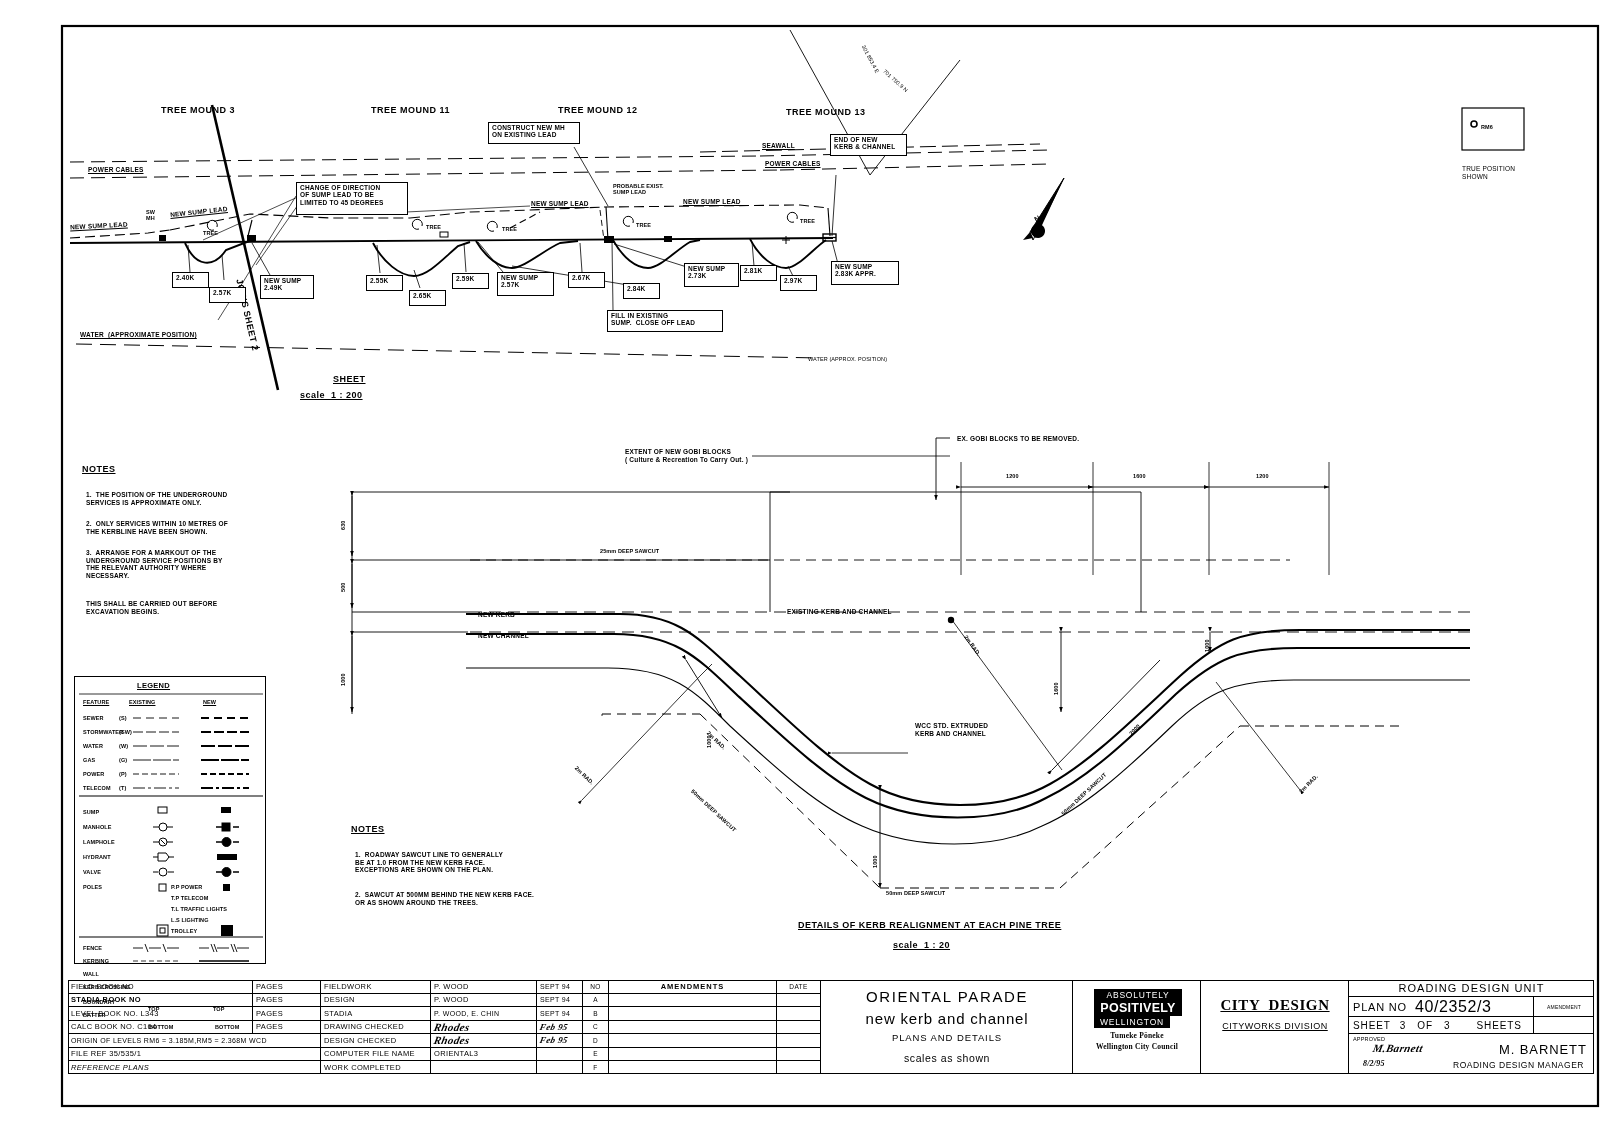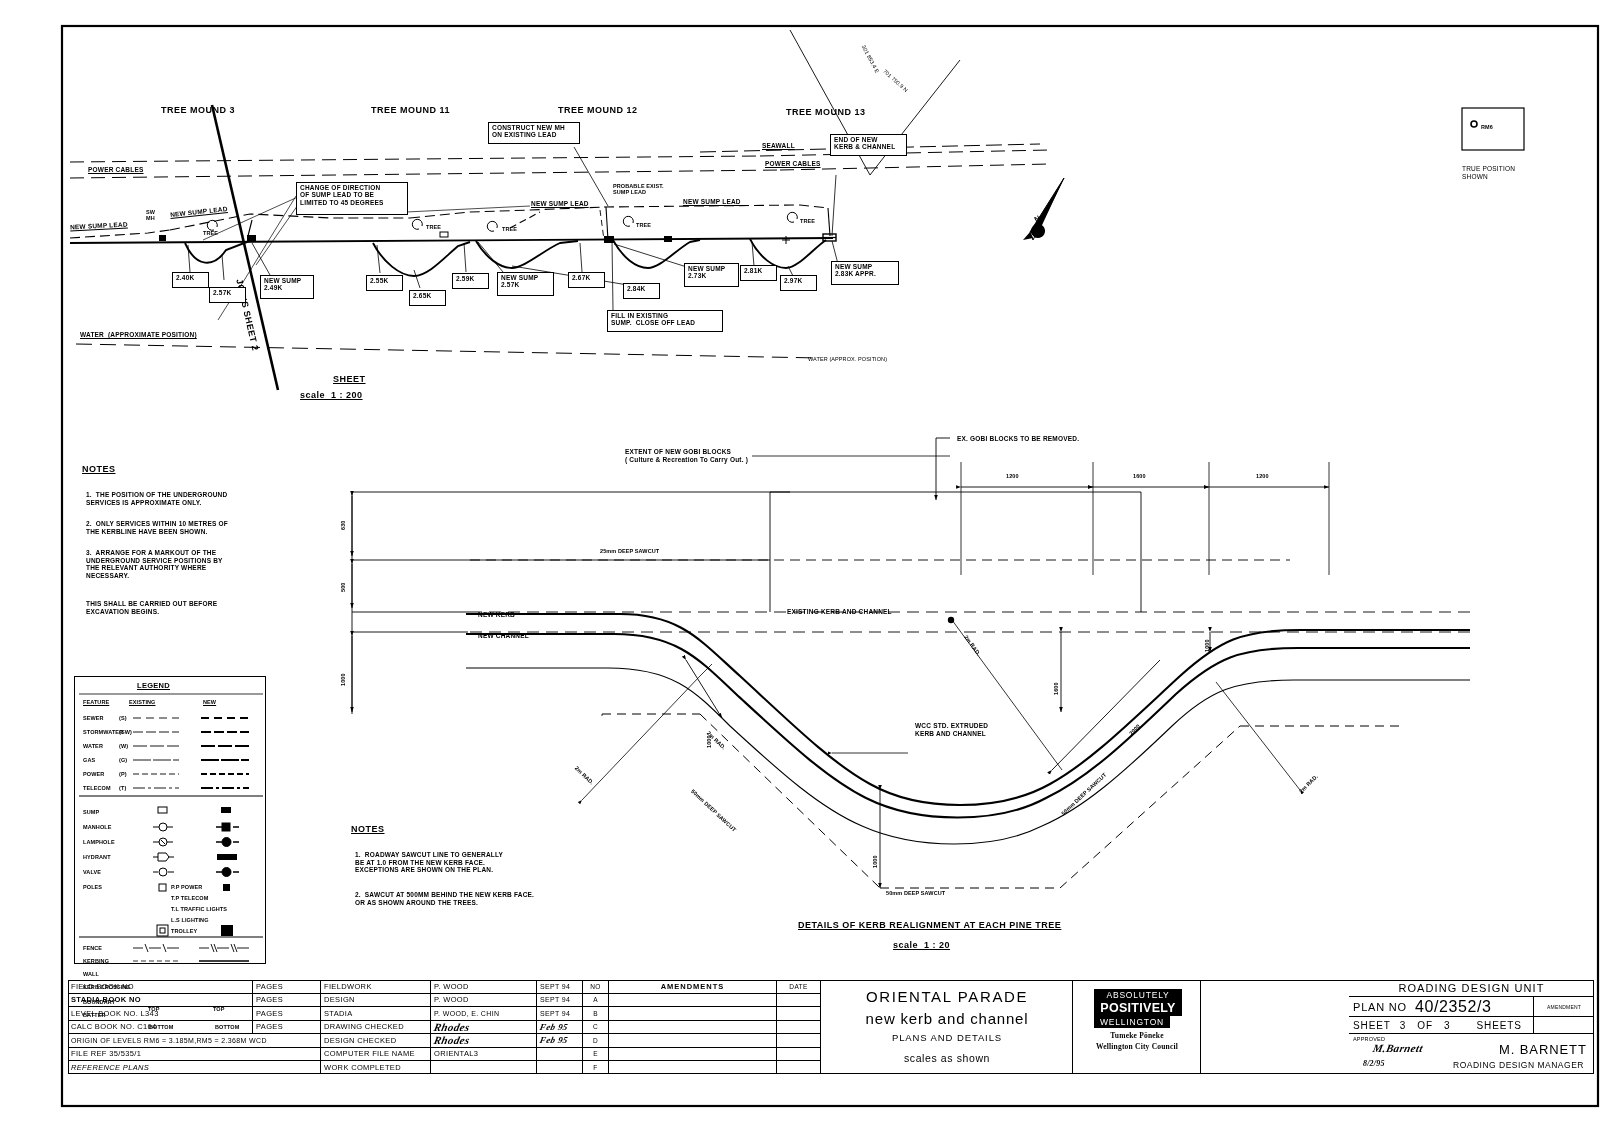--- a/index.html
+++ b/index.html
@@ -575,20 +575,24 @@
   </div>
 
   <div class="tbcell nb-b" style="left:1073px;top:980px;width:128px;height:94px;border-right:1px solid #000;display:block;padding:0;">
     <div class="logo" style="left:21px;top:9px;width:88px;height:12px;font-size:8.5px;letter-spacing:.8px;line-height:12px;">ABSOLUTELY</div>
     <div class="logo" style="left:21px;top:21px;width:88px;height:15px;font-size:12.5px;font-weight:bold;letter-spacing:.3px;line-height:15px;">POSITIVELY</div>
     <div class="logo" style="left:21px;top:36px;width:76px;height:12px;font-size:8.5px;letter-spacing:.8px;line-height:12px;">WELLINGTON</div>
     <div class="lbl ctr bold" style="left:0;top:52px;width:128px;font-size:7.5px;font-family:'Liberation Serif',serif;">Tumeke Pōneke</div>
     <div class="lbl ctr bold" style="left:0;top:63px;width:128px;font-size:7.5px;font-family:'Liberation Serif',serif;">Wellington City Council</div>
   </div>
 
+  <div class="tbcell nb-b" style="left:1201px;top:980px;width:148px;height:94px;border-right:1px solid #000;display:block;padding:0;">
+    <div class="lbl ctr bold ul" style="left:0;top:17px;width:148px;font-size:15px;letter-spacing:.6px;font-family:'Liberation Serif',serif;">CITY  DESIGN</div>
+    <div class="lbl ctr ul" style="left:0;top:41px;width:148px;font-size:9px;letter-spacing:.5px;">CITYWORKS DIVISION</div>
+  </div>
 
   <div class="tbcell ctr" style="left:1349px;top:980px;width:245px;height:17px;border-right:none;justify-content:center;padding:0;font-size:11px;letter-spacing:1.1px;">ROADING DESIGN UNIT</div>
 
   <div class="tbcell" style="left:1349px;top:997px;width:185px;height:20px;padding-left:4px;font-size:11px;letter-spacing:.8px;">
     <span>PLAN NO</span>
     <span style="font-size:16px;margin-left:8px;letter-spacing:.6px;">40/2352/3</span>
   </div>
   <div class="tbcell ctr" style="left:1534px;top:997px;width:60px;height:20px;border-right:none;justify-content:center;padding:0;font-size:5px;letter-spacing:.2px;">AMENDMENT</div>
 
   <div class="tbcell" style="left:1349px;top:1017px;width:185px;height:17px;padding-left:4px;font-size:10px;letter-spacing:.9px;">

